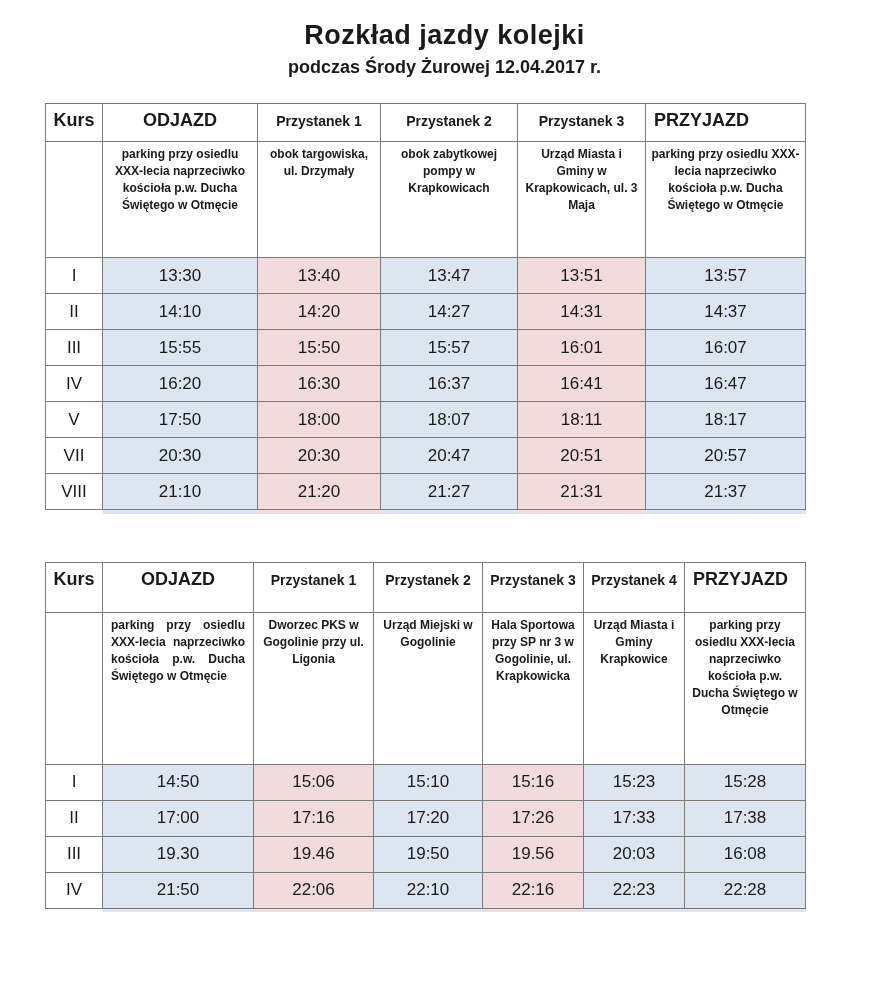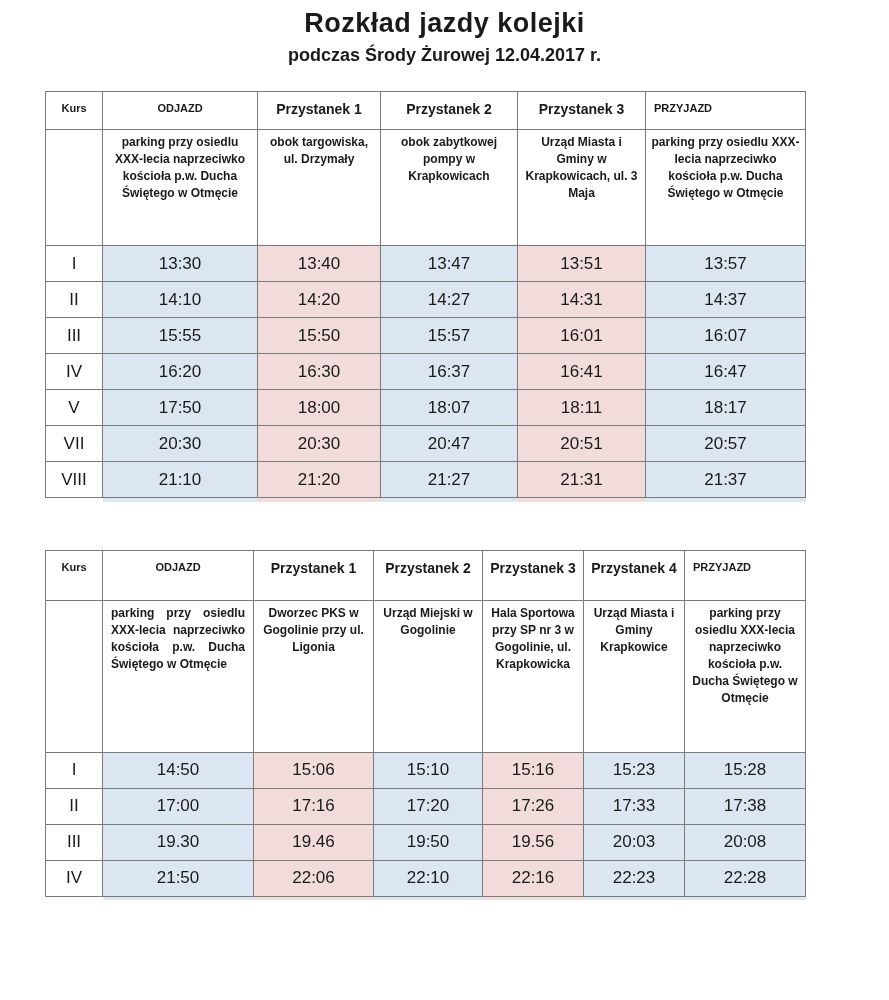--- a/index.html
+++ b/index.html
@@ -4,21 +4,21 @@
 <style>
   * { box-sizing: border-box; }
   html, body {
     margin: 0; padding: 0;
     width: 889px; height: 1000px;
     background: #ffffff;
     color: #1a1a1a;
     font-family: "Liberation Sans", "DejaVu Sans", sans-serif;
   }
   .page-title {
-    padding-top: 8px;
+    padding-top: 20px;
     text-align: center;
     font-size: 27px;
     font-weight: bold;
     letter-spacing: 0.5px;
   }
   .page-subtitle {
     margin-top: 6px;
     text-align: center;
     font-size: 18px;
     font-weight: bold;
@@ -31,21 +31,21 @@
   table.t1 { margin-top: 25px; }
   table.t2 { margin-top: 48px; }
   .timetable td {
     border: 1px solid #7a7a7a;
     overflow: hidden;
     word-wrap: break-word;
     overflow-wrap: break-word;
   }
   .head1 td {
     font-weight: bold;
-    font-size: 11px;
+    font-size: 18px;
     text-align: center;
     vertical-align: top;
     padding: 7px 2px 0 2px;
     line-height: 19px;
   }
   .t1 .head1 td { height: 38px; }
   .t2 .head1 td { height: 50px; }
   .head1 td.stop { font-size: 14px; padding-top: 9px; line-height: 17px; }
   .head1 td.left { text-align: left; padding-left: 8px; }
   .head2 td {
@@ -216,21 +216,21 @@
       <td class="bg-blue">17:33</td>
       <td class="bg-blue">17:38</td>
     </tr>
     <tr class="data">
       <td>III</td>
       <td class="bg-blue">19.30</td>
       <td class="bg-pink">19.46</td>
       <td class="bg-blue">19:50</td>
       <td class="bg-pink">19.56</td>
       <td class="bg-blue">20:03</td>
-      <td class="bg-blue">20:08</td>
+      <td class="bg-blue">16:08</td>
     </tr>
     <tr class="data">
       <td>IV</td>
       <td class="bg-blue">21:50</td>
       <td class="bg-pink">22:06</td>
       <td class="bg-blue">22:10</td>
       <td class="bg-pink">22:16</td>
       <td class="bg-blue">22:23</td>
       <td class="bg-blue">22:28</td>
     </tr>

